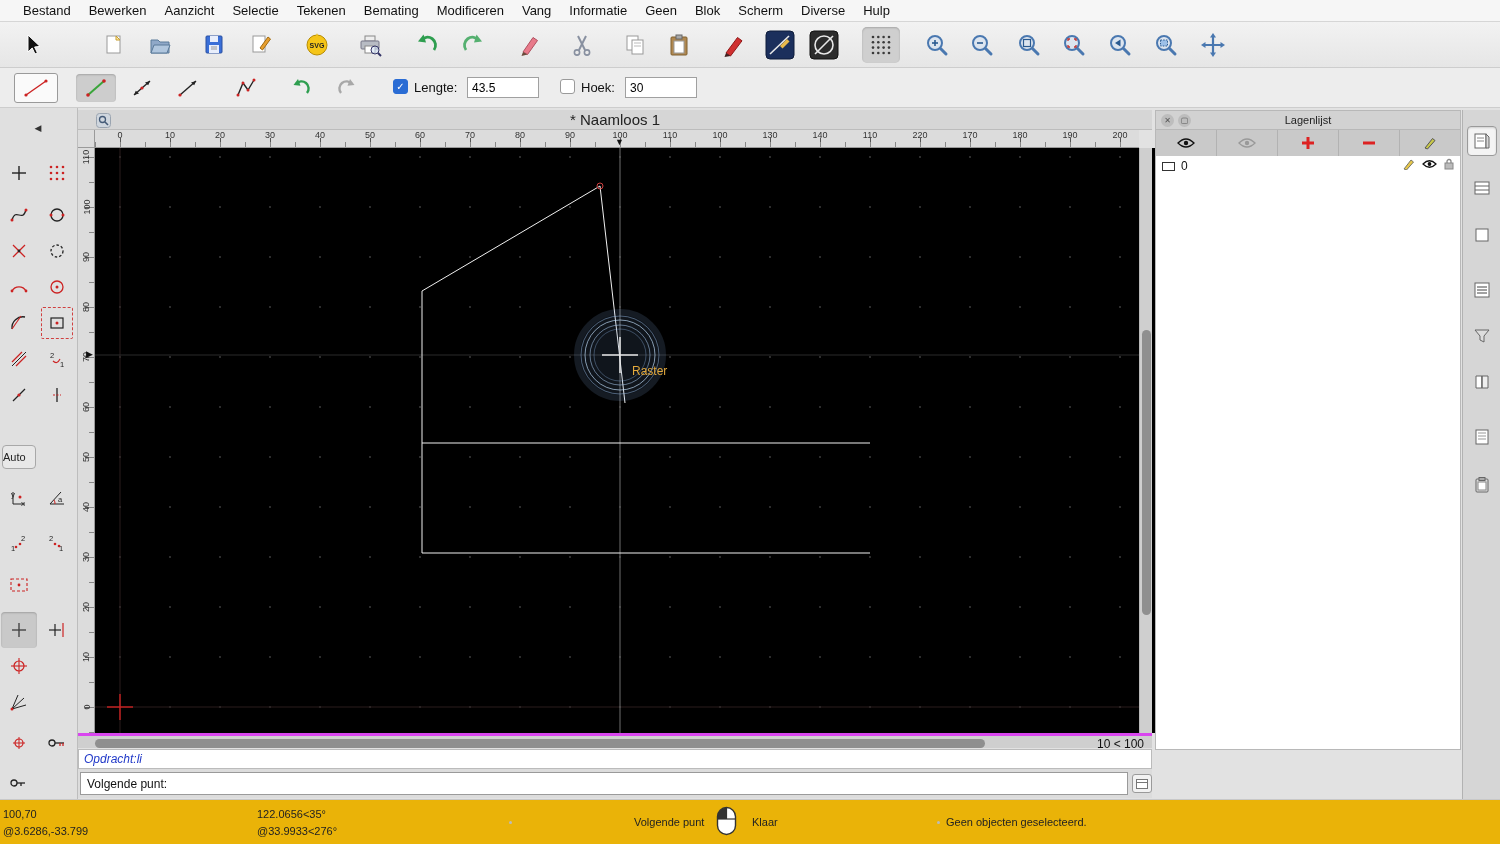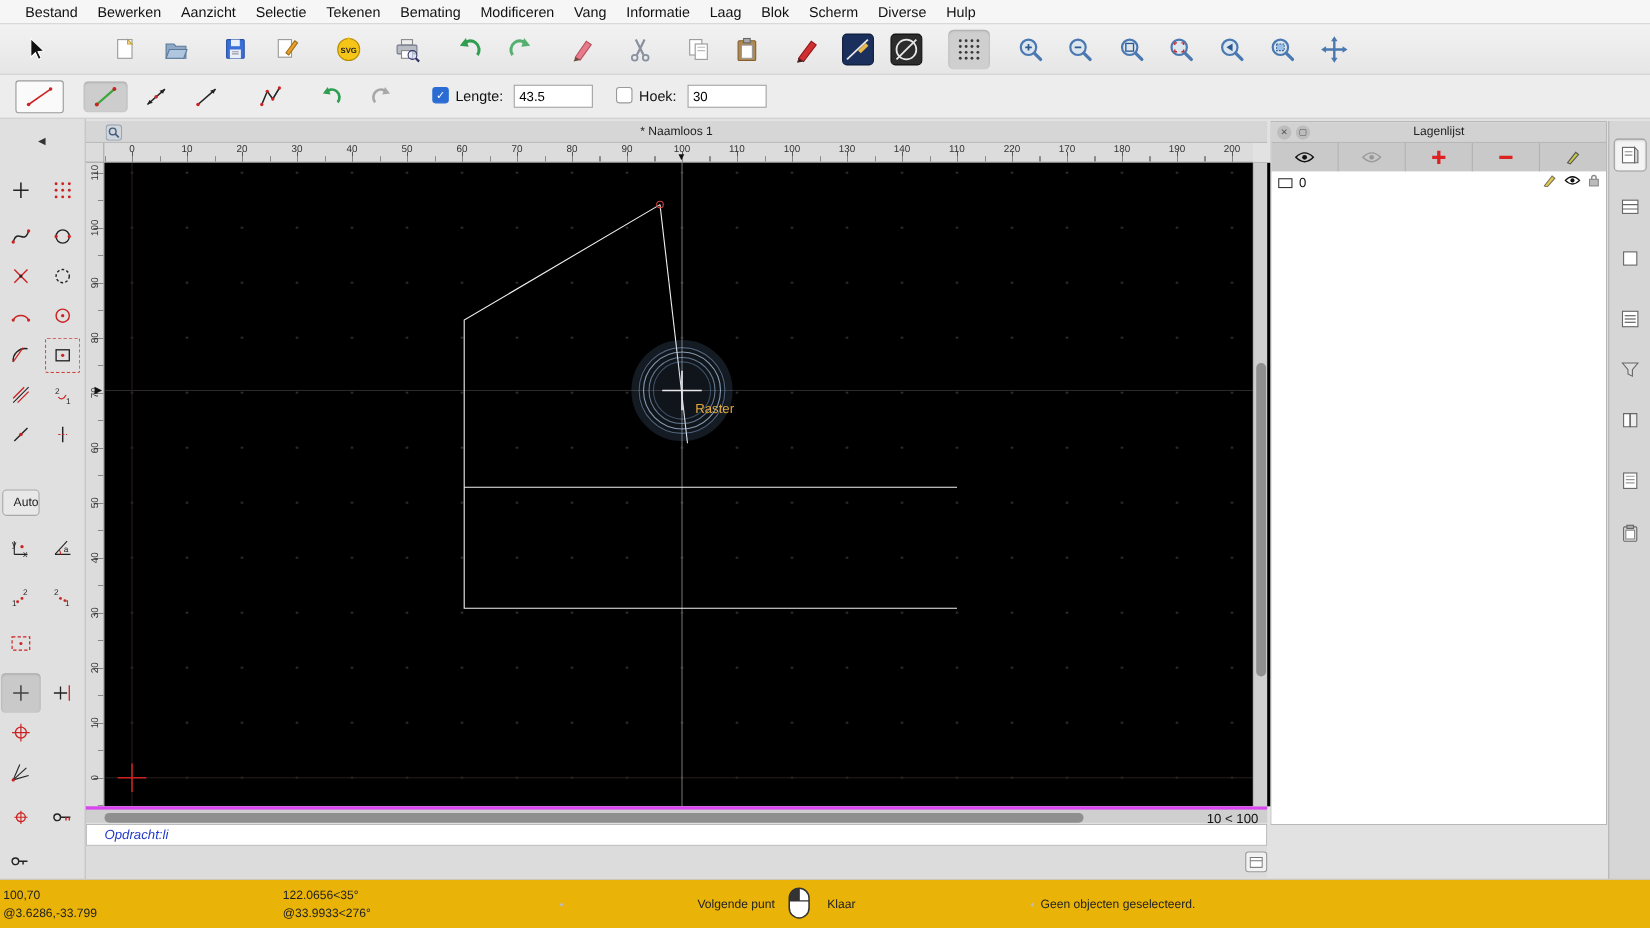--- a/index.html
+++ b/index.html
@@ -24,24 +24,24 @@
 .checkbox{position:absolute;top:11px;width:15px;height:15px;border-radius:3px;border:1px solid #9a9a9a;background:#fff;display:flex;align-items:center;justify-content:center;font-size:10px;color:#fff}
 .checkbox.checked{background:#2a6cd4;border-color:#2a6cd4}
 .tinput{position:absolute;top:9px;height:21px;border:1px solid #a0a0a0;background:#fff;font-family:"Liberation Sans",sans-serif;font-size:12px;padding:0 4px;width:72px}
 
 
 .palette{position:absolute;left:0;top:108px;width:78px;height:691px;background:#e0e0e0;border-right:1px solid #bdbdbd}
 .pbtn{position:absolute;width:36px;height:36px;border-radius:4px;display:flex;align-items:center;justify-content:center}
 .pbtn.pressed{background:#c9c9c9;box-shadow:inset 0 1px 2px rgba(0,0,0,.2)}
 .pbtn.sel-red{outline:1px dashed #d04040;outline-offset:-3px}
 .collapse-bar{position:absolute;left:18px;top:12px;width:40px;height:16px;display:flex;align-items:center;justify-content:center;font-size:9px;color:#333}
-.auto-btn{position:absolute;left:2px;top:337px;width:34px;height:24px;background:#e8e8e8;border:1px solid #a8a8a8;border-radius:4px;font-size:11px;display:flex;align-items:center;justify-content:flex-end;color:#222}
-
-
-.doc-title{position:absolute;left:78px;top:110px;width:1074px;height:20px;background:#d6d6d6;border-bottom:1px solid #bcbcbc;display:flex;align-items:center;justify-content:center;font-size:11px;color:#222}
+.auto-btn{position:absolute;left:2px;top:337px;width:34px;height:24px;background:#e8e8e8;border:1px solid #a8a8a8;border-radius:4px;font-size:11px;display:flex;align-items:center;justify-content:flex-start;color:#222}
+
+
+.doc-title{position:absolute;left:78px;top:110px;width:1074px;height:20px;background:#d6d6d6;border-bottom:1px solid #bcbcbc;display:flex;align-items:center;justify-content:center;font-size:15px;color:#222}
 .doc-zoom-icon{position:absolute;left:18px;top:3px}
 .ruler-top{position:absolute;left:95px;top:130px;width:1044px;height:18px;background:#dcdcdc;border-bottom:1px solid #9a9a9a;overflow:hidden}
 .rt-ticks{position:absolute;left:0;right:0;top:0;bottom:0;
  background-image:repeating-linear-gradient(90deg,#888 0 1px,transparent 1px 25px),repeating-linear-gradient(90deg,#555 0 1px,transparent 1px 50px);
  background-size:100% 5px,100% 9px;background-position:0 100%,25px 100%;background-repeat:no-repeat,no-repeat}
 .rt-labels{position:absolute;left:0;top:0;width:1050px;height:12px;display:flex}
 .rt-label{width:50px;text-align:center;font-size:9px;color:#333}
 .ruler-left{position:absolute;left:78px;top:148px;width:17px;height:585px;background:#dcdcdc;border-right:1px solid #9a9a9a;overflow:hidden}
 .lr-ticks{position:absolute;left:0;right:0;top:0;bottom:0;
  background-image:repeating-linear-gradient(180deg,#888 0 1px,transparent 1px 25px),repeating-linear-gradient(180deg,#555 0 1px,transparent 1px 50px);
@@ -55,21 +55,21 @@
 .marker-left{position:absolute;left:8px;top:201px;font-size:9px;color:#111}
 
 
 .hscroll{position:absolute;left:78px;top:733px;width:1074px;height:15px;background:#cfcfcf;border-top:3px solid #d946ef}
 .hthumb{position:absolute;left:17px;top:3px;width:890px;height:9px;background:#8f8f8f;border-radius:5px}
 .zoom-status{position:absolute;right:8px;top:1px;font-size:12px;color:#111}
 .vscroll{position:absolute;left:1139px;top:148px;width:13px;height:585px;background:#cfcfcf;border-left:1px solid #b8b8b8}
 .vthumb{position:absolute;left:2px;top:182px;width:9px;height:285px;background:#8f8f8f;border-radius:5px}
 
 
-.cmd-history{position:absolute;left:78px;top:749px;width:1074px;height:20px;background:#fff;border:1px solid #bbb;display:flex;align-items:center;padding-left:16px;font-size:12px}
+.cmd-history{position:absolute;left:78px;top:749px;width:1074px;height:20px;background:#fff;border:1px solid #bbb;display:flex;align-items:center;padding-left:5px;font-size:12px}
 .cmd-history .blue{color:#2038c8;font-style:italic}
 .cmd-input-row{position:absolute;left:78px;top:769px;width:1074px;height:29px;background:#dcdcdc;display:flex;align-items:center}
 .cmd-field{position:absolute;left:2px;top:3px;width:1048px;height:23px;background:#fff;border:1px solid #9a9a9a;display:flex;align-items:center;padding-left:6px;font-size:12px;color:#111}
 .cmd-toggle{position:absolute;left:1054px;top:5px;width:20px;height:19px;background:#f2f2f2;border:1px solid #9a9a9a;border-radius:3px;display:flex;align-items:center;justify-content:center}
 
 
 .layer-panel{position:absolute;left:1155px;top:110px;width:306px;height:640px;background:#fff;border:1px solid #b8b8b8}
 .lp-header{position:absolute;left:0;top:0;width:100%;height:19px;background:#d2d2d2;border-bottom:1px solid #b8b8b8;display:flex;align-items:center;justify-content:center;font-size:11px;color:#222}
 .lp-circle{position:absolute;top:3px;width:13px;height:13px;border-radius:50%;background:#bdbdbd;display:flex;align-items:center;justify-content:center;font-size:8px;color:#555}
 .lp-toolbar{position:absolute;left:0;top:19px;width:100%;height:26px;background:#c9c9c9;display:flex}
@@ -97,21 +97,21 @@
   <div class="menubar">
       <span class="menu-item">Bestand</span>
       <span class="menu-item">Bewerken</span>
       <span class="menu-item">Aanzicht</span>
       <span class="menu-item">Selectie</span>
       <span class="menu-item">Tekenen</span>
       <span class="menu-item">Bemating</span>
       <span class="menu-item">Modificeren</span>
       <span class="menu-item">Vang</span>
       <span class="menu-item">Informatie</span>
-      <span class="menu-item">Laag</span>
+      <span class="menu-item">Geen</span>
       <span class="menu-item">Blok</span>
       <span class="menu-item">Scherm</span>
       <span class="menu-item">Diverse</span>
       <span class="menu-item">Hulp</span>
     </div>
 
   <div class="toolbar-main">
     <div class="tbtn" style="left:13px">
         <span>
           <svg width="26" height="26">
@@ -812,20 +812,23 @@
   </div>
   <div class="vscroll">
     <div class="vthumb"></div>
   </div>
 
   <div class="cmd-history">
     <span class="blue">Opdracht:</span>
     <span class="blue" style="margin-left:0">li</span>
   </div>
   <div class="cmd-input-row">
+    <div class="cmd-field">
+      <span>Volgende punt:</span>
+    </div>
     <div class="cmd-toggle">
         <svg width="12" height="10">
           <rect x="0.5" y="0.5" width="11" height="9" fill="#fff" stroke="#777"></rect>
           <line x1="0.5" y1="3.5" x2="11.5" y2="3.5" stroke="#777"></line>
         </svg>
       </div>
   </div>
 
   <div class="layer-panel">
     <div class="lp-header">

